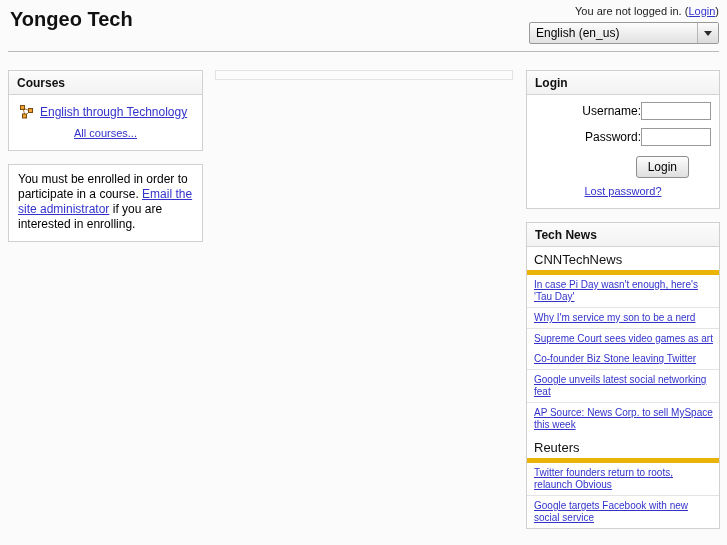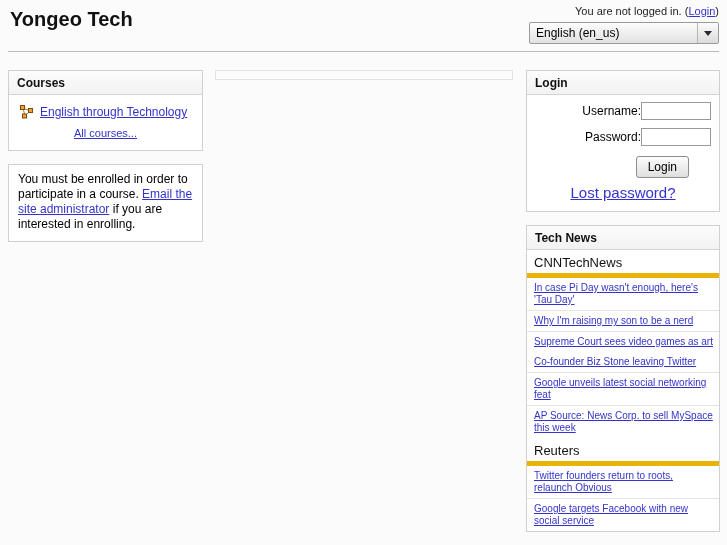--- a/index.html
+++ b/index.html
@@ -232,21 +232,21 @@
     background: linear-gradient(to bottom, #fdfdfd 0%, #ececec 55%, #dfdfdf 100%);
     cursor: pointer;
   }
   .lost-pw-row {
     text-align: center;
     padding: 6px 0 2px 0;
   }
   .lost-pw-link {
     color: #3333cc;
     text-decoration: underline;
-    font-size: 15px;
+    font-size: 11px;
   }
 
   
   #news-block .block-body {
     padding: 0;
   }
   .feed-group {
     padding: 0;
   }
   .feed-title {
@@ -352,21 +352,21 @@
 
       </div>
     </div>
 
     <div class="block" id="news-block">
       <div class="block-header">Tech News</div>
       <div class="block-body" id="news-body">
           <div class="feed-group">
             <div class="feed-title">CNNTechNews</div>
             <a class="feed-item" href="#">In case Pi Day wasn't enough, here's 'Tau Day'</a>
-            <a class="feed-item" href="#">Why I'm raising my son to be a nerd</a>
+            <a class="feed-item" href="#">Why I'm service my son to be a nerd</a>
             <a class="feed-item" href="#">Supreme Court sees video games as art</a>
           </div>
           <div class="feed-group">
             <a class="feed-item" href="#">Co-founder Biz Stone leaving Twitter</a>
             <a class="feed-item" href="#">Google unveils latest social networking feat</a>
             <a class="feed-item" href="#">AP Source: News Corp. to sell MySpace this week</a>
           </div>
           <div class="feed-group">
             <div class="feed-title">Reuters</div>
             <a class="feed-item" href="#">Twitter founders return to roots, relaunch Obvious</a>

